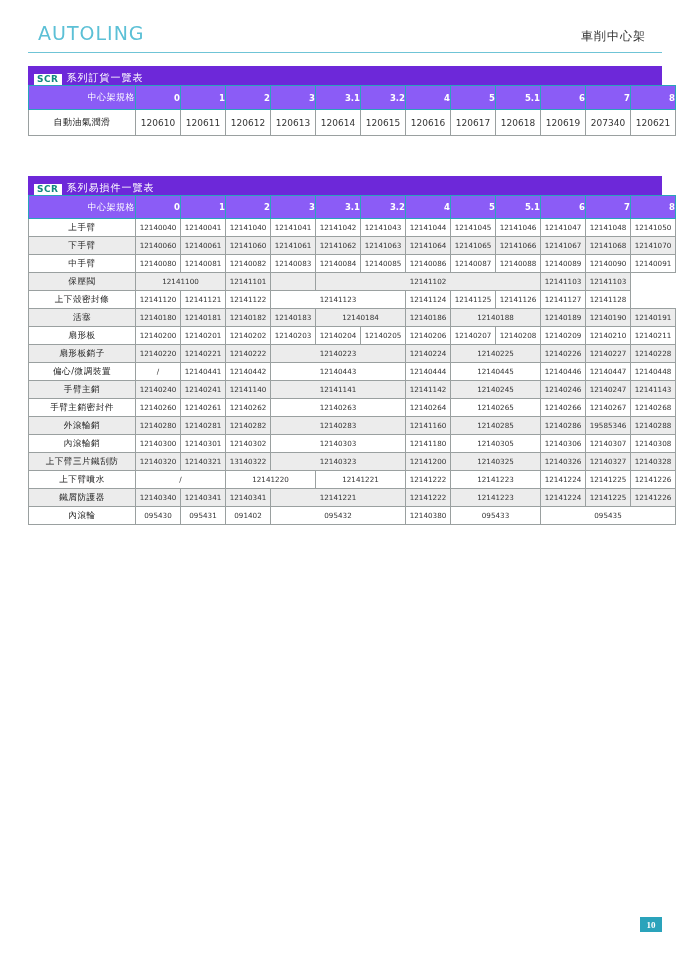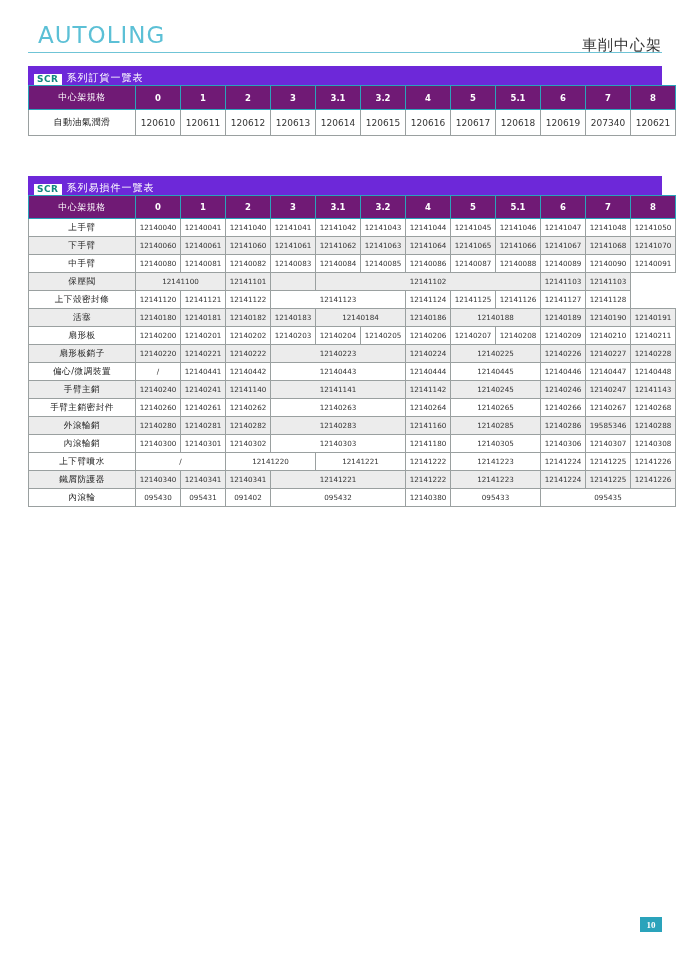--- a/index.html
+++ b/index.html
@@ -28,33 +28,32 @@
     left: 28px;
     top: 22px;
     width: 634px;
     height: 30px;
     border-bottom: 1px solid #6fc4d6;
   }
   .brand {
     position: absolute;
     left: 10px;
     top: 0px;
-    font-size: 23px;
+    font-size: 19px;
     letter-spacing: 1px;
     color: #5cc0d6;
     font-family: "DejaVu Sans", sans-serif;
   }
   .header-right {
     position: absolute;
-    right: 0px;
+    right: 16px;
     top: 6px;
-    font-size: 15px;
+    font-size: 12px;
     color: #333;
     letter-spacing: 1px;
-    margin-top: 8px;
   }
   
   .block {
     position: absolute;
     left: 28px;
     width: 634px;
   }
   #block1 { top: 66px; }
   #block2 { top: 176px; }
 
@@ -94,26 +93,27 @@
     font-size: 7.2px;
     text-align: center;
     padding: 0;
     height: 17px;
     color: #333;
     font-family: "DejaVu Sans", sans-serif;
     white-space: nowrap;
     overflow: hidden;
   }
   table.grid thead th {
-    background: #701a75;
+    background: #8b5cf6;
     color: #ffffff;
     font-weight: bold;
     font-size: 8.5px;
     height: 22px;
     border: 1px solid #2aa3bb;
+    text-align: right;
   }
   table.grid thead th.firstcol {
     font-size: 9px;
     font-weight: normal;
     letter-spacing: 0.5px;
   }
   table.grid td.label {
     font-size: 8.6px;
     letter-spacing: 0.5px;
     color: #222;
@@ -388,20 +388,32 @@
             <td>12140300</td>
             <td>12140301</td>
             <td>12140302</td>
             <td colspan="3">12140303</td>
             <td>12141180</td>
             <td colspan="2">12140305</td>
             <td>12140306</td>
             <td>12140307</td>
             <td>12140308</td>
           </tr>
+          <tr class="alt">
+            <td class="label">上下臂三片鐵刮防</td>
+            <td>12140320</td>
+            <td>12140321</td>
+            <td>13140322</td>
+            <td colspan="3">12140323</td>
+            <td>12141200</td>
+            <td colspan="2">12140325</td>
+            <td>12140326</td>
+            <td>12140327</td>
+            <td>12140328</td>
+          </tr>
           <tr>
             <td class="label">上下臂噴水</td>
             <td colspan="2">/</td>
             <td colspan="2">12141220</td>
             <td colspan="2">12141221</td>
             <td>12141222</td>
             <td colspan="2">12141223</td>
             <td>12141224</td>
             <td>12141225</td>
             <td>12141226</td>

